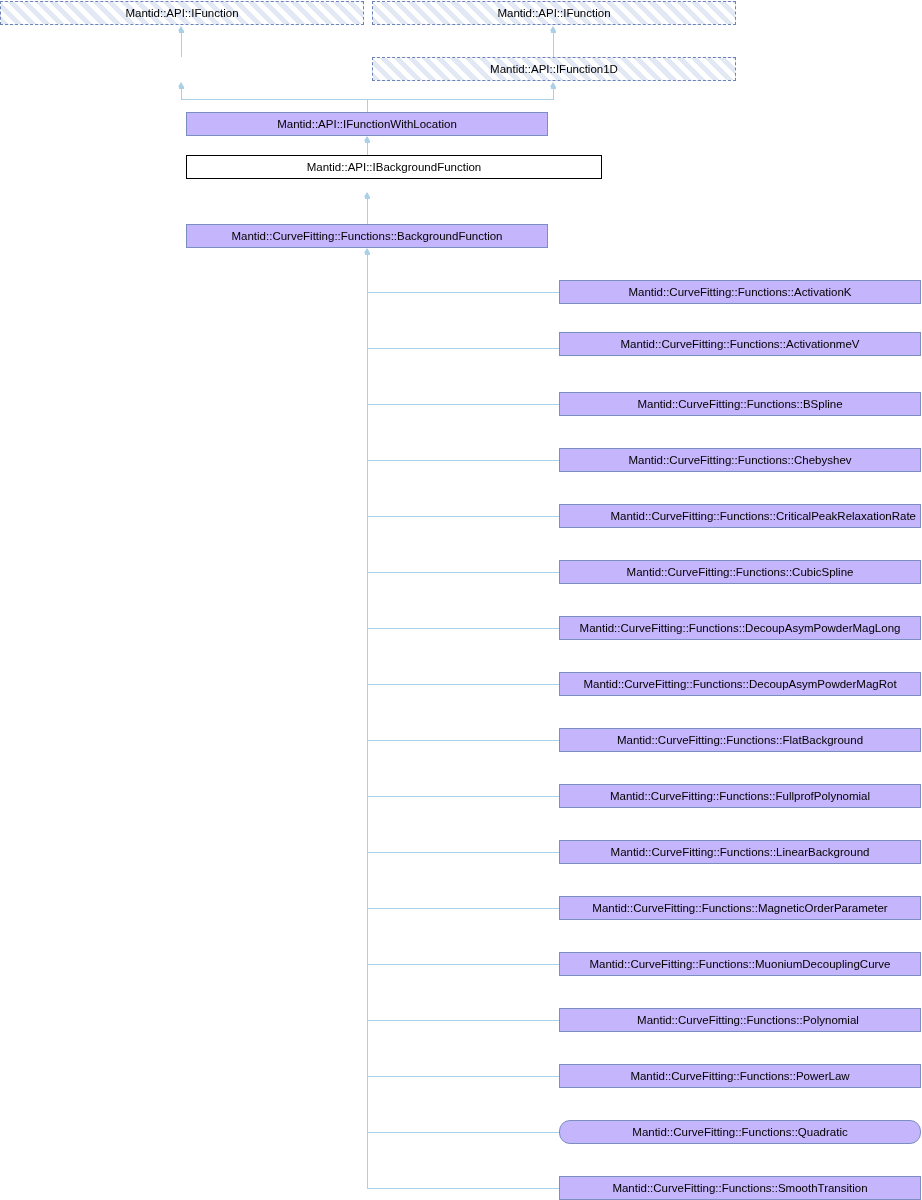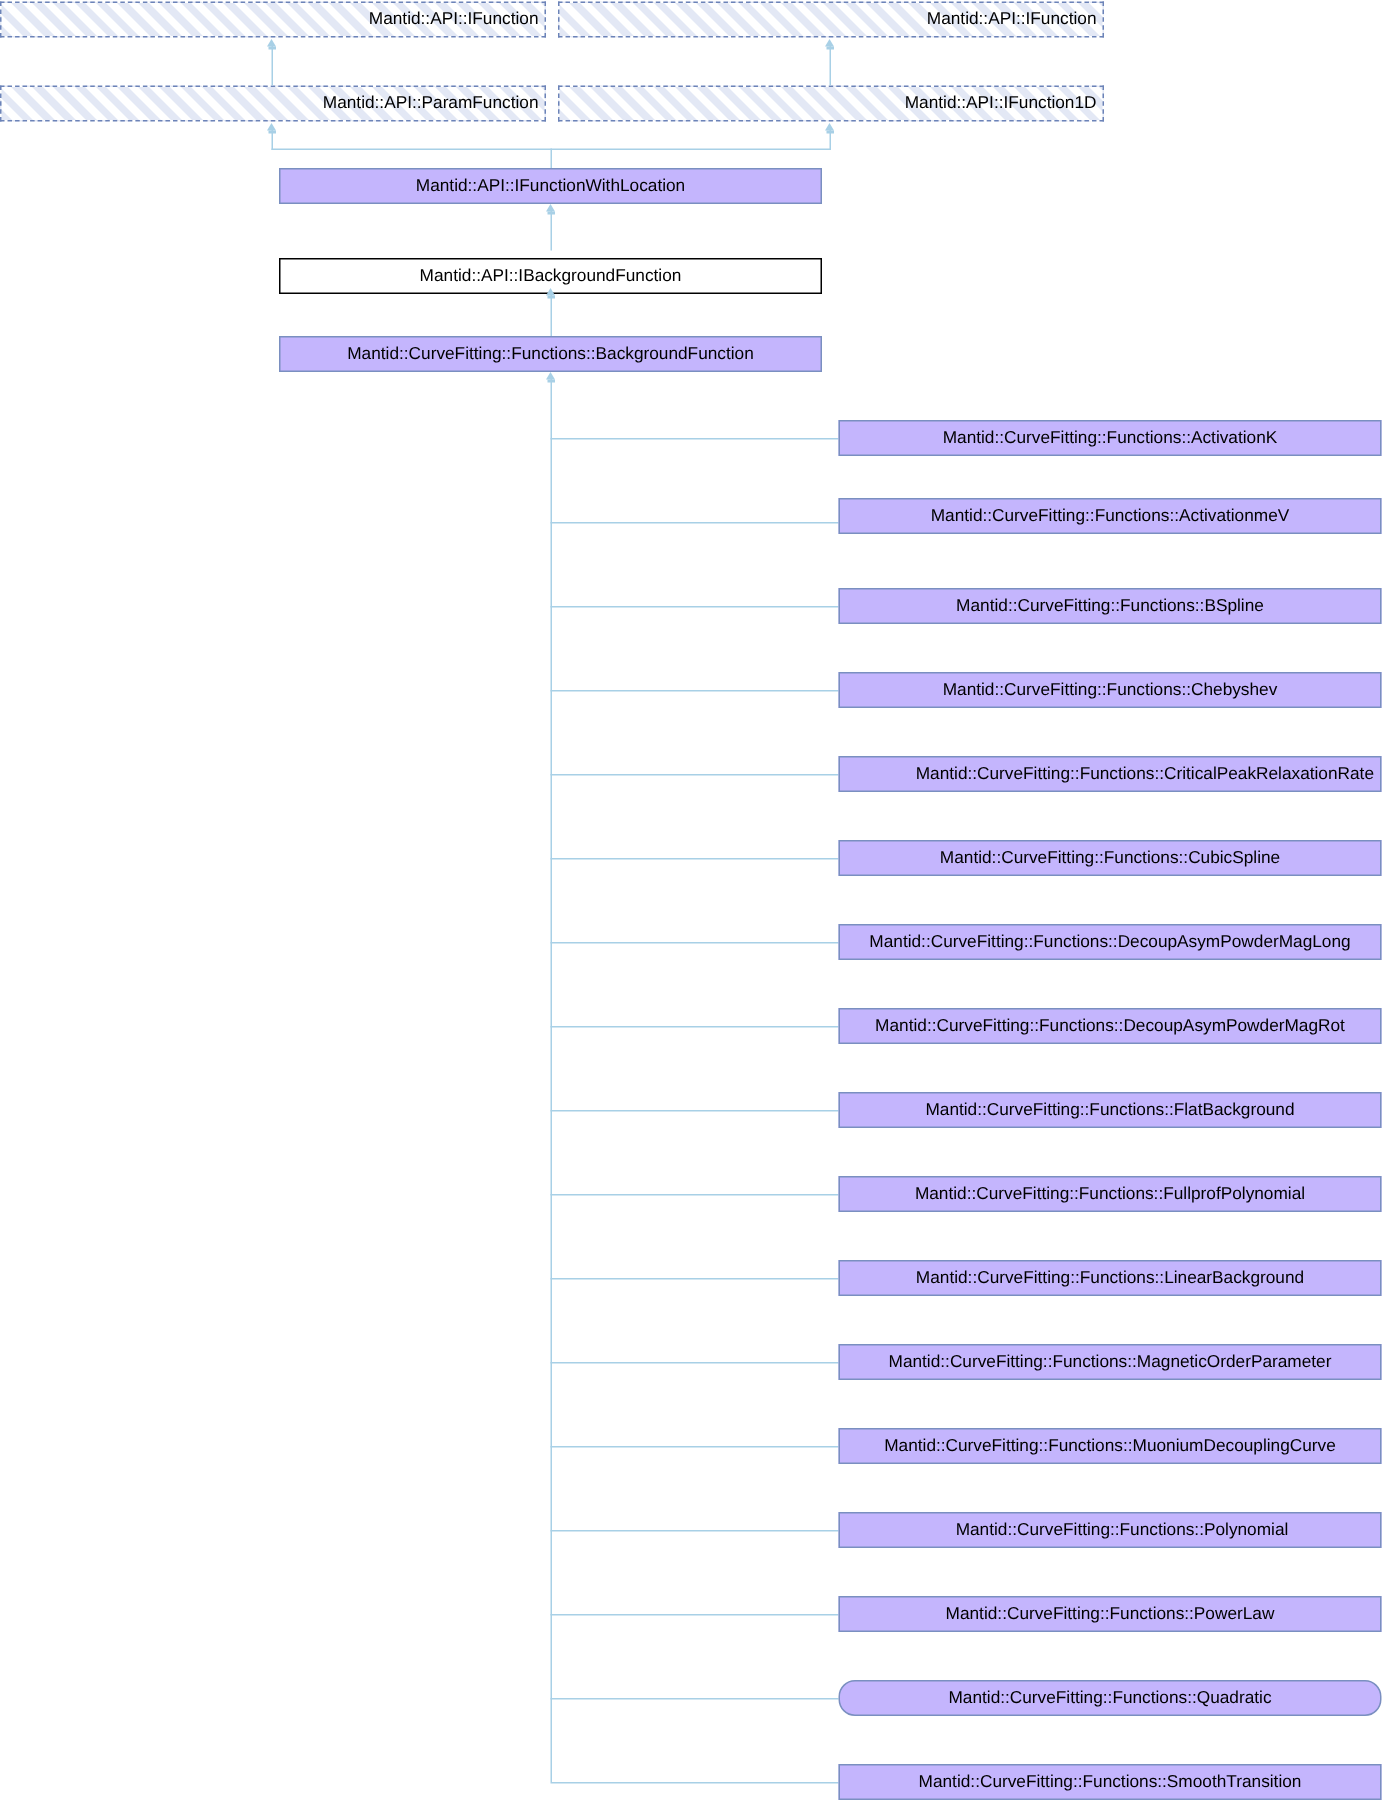--- a/index.html
+++ b/index.html
@@ -53,21 +53,20 @@
   
   .node.hatched {
     border: 1px dashed #6c83b8;
     background-color: #ffffff;
     background-image: repeating-linear-gradient(
         45deg,
         #e3e8f5 0px,
         #e3e8f5 5px,
         #ffffff 5px,
         #ffffff 10px);
-    text-align: right;
   }
 
   .node .label {
     display: block;
     padding: 0 4px;
   }
 
   
   .conn {
     position: absolute;
@@ -98,23 +97,20 @@
 <div id="diagram">
 
   <div class="node hatched" style="left:0px;  top:1px;  width:364px;">
     <span class="label">Mantid::API::IFunction</span>
   </div>
 
   <div class="node hatched" style="left:372px; top:1px;  width:364px;">
     <span class="label">Mantid::API::IFunction</span>
   </div>
 
-  <div class="node hatched" style="left:0px;  top:57px; width:364px;">
-    <span class="label">Mantid::API::ParamFunction</span>
-  </div>
 
   <div class="node hatched" style="left:372px; top:57px; width:364px;">
     <span class="label">Mantid::API::IFunction1D</span>
   </div>
 
   <div class="conn v" style="left:181px; top:30px; height:27px;"></div>
   <div class="arrow" style="left:178px; top:26px;"></div>
   <div class="arrow-stem" style="left:179px; top:31px;"></div>
 
   <div class="conn v" style="left:553px; top:30px; height:27px;"></div>
@@ -133,21 +129,21 @@
   <div class="conn v" style="left:367px; top:99px; height:13px;"></div>
 
   <div class="node fill" style="left:186px; top:112px; width:362px;">
     <span class="label">Mantid::API::IFunctionWithLocation</span>
   </div>
 
   <div class="conn v" style="left:367px; top:140px; height:27px;"></div>
   <div class="arrow" style="left:364px; top:136px;"></div>
   <div class="arrow-stem" style="left:365px; top:141px;"></div>
 
-  <div class="node current" style="left:186px; top:172px; width:362px;">
+  <div class="node current" style="left:186px; top:155px; width:416px;">
     <span class="label">Mantid::API::IBackgroundFunction</span>
   </div>
 
   <div class="conn v" style="left:367px; top:196px; height:28px;"></div>
   <div class="arrow" style="left:364px; top:192px;"></div>
   <div class="arrow-stem" style="left:365px; top:197px;"></div>
 
   <div class="node fill" style="left:186px; top:224px; width:362px;">
     <span class="label">Mantid::CurveFitting::Functions::BackgroundFunction</span>
   </div>

